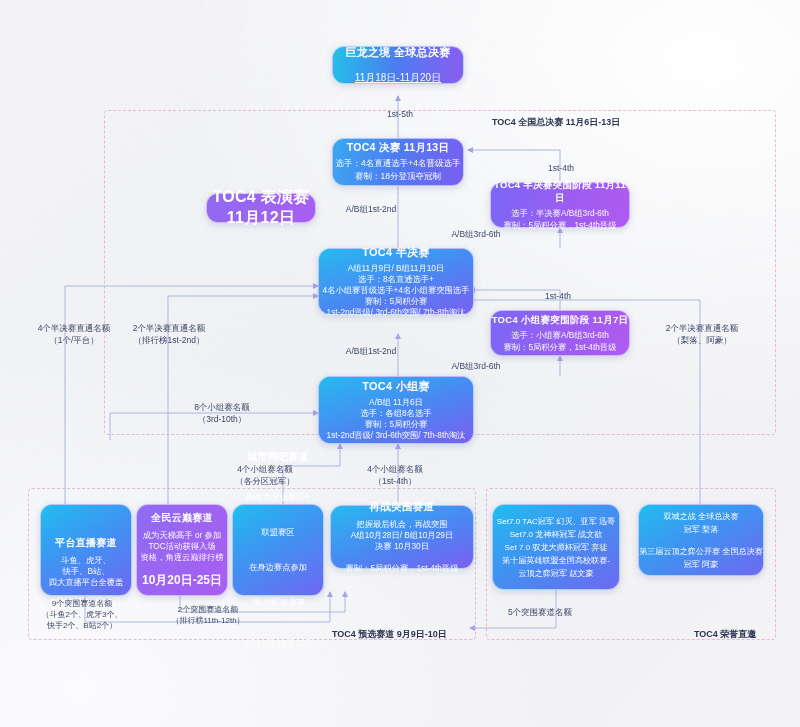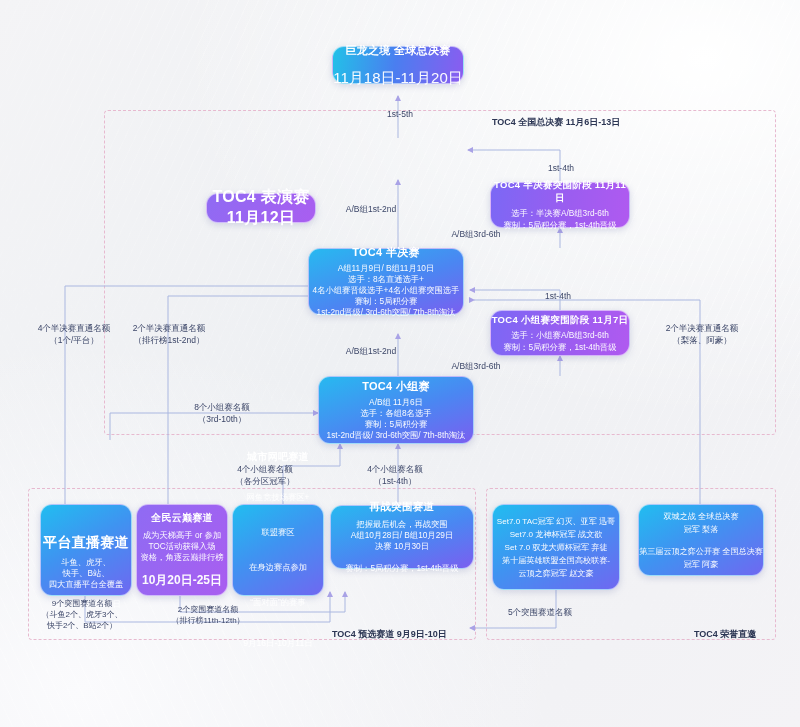--- a/index.html
+++ b/index.html
@@ -100,35 +100,40 @@
       <path d="M85,596 L85,622 L330,622 L330,592" marker-end="url(#ar)"></path>
 
       <path d="M180,596 L180,612 L345,612 L345,592" marker-end="url(#ar)"></path>
 
       <path d="M556,590 L556,628 L470,628" marker-end="url(#ar)"></path>
     </g>
   </svg>
 
   <div class="box g-final" style="left:332px;top:46px;width:132px;height:38px;">
     <div class="ttl" style="font-size:11px;">巨龙之境 全球总决赛</div>
-    <div class="ln" style="font-size:15px;margin-top:11px;">11月18日-11月20日</div>
-  </div>
-
+    <div class="ln" style="font-size:10px;margin-top:11px;text-decoration:underline;">11月18日-11月20日</div>
+  </div>
+
+  <div class="box g-blue" style="left:332px;top:138px;width:132px;height:48px;">
+    <div class="ttl" style="font-size:10.5px;">TOC4 决赛 11月13日</div>
+    <div class="ln" style="font-size:8.5px;margin-top:3px;">选手：4名直通选手+4名晋级选手</div>
+    <div class="ln" style="font-size:8.5px;margin-top:1px;">赛制：18分登顶夺冠制</div>
+  </div>
 
   <div class="box g-violet" style="left:206px;top:193px;width:110px;height:30px;">
     <div class="ttl" style="font-size:16px;">TOC4 表演赛 11月12日</div>
   </div>
 
   <div class="box g-purple" style="left:490px;top:182px;width:140px;height:46px;">
     <div class="ttl" style="font-size:9.5px;">TOC4 半决赛突围阶段 11月11日</div>
     <div class="ln" style="font-size:8.3px;margin-top:3px;">选手：半决赛A/B组3rd-6th</div>
     <div class="ln" style="font-size:8.3px;margin-top:1px;">赛制：5局积分赛，1st-4th晋级</div>
   </div>
 
-  <div class="box g-cyan" style="left:308px;top:248px;width:156px;height:67px;">
+  <div class="box g-cyan" style="left:318px;top:248px;width:156px;height:67px;">
     <div class="ttl" style="font-size:11px;">TOC4 半决赛</div>
     <div class="ln" style="font-size:8.3px;margin-top:3px;">A组11月9日/ B组11月10日</div>
     <div class="ln" style="font-size:8.3px;">选手：8名直通选手+</div>
     <div class="ln" style="font-size:8.3px;">4名小组赛晋级选手+4名小组赛突围选手</div>
     <div class="ln" style="font-size:8.3px;">赛制：5局积分赛</div>
     <div class="ln" style="font-size:8.3px;">1st-2nd晋级/ 3rd-6th突围/ 7th-8th淘汰</div>
   </div>
 
   <div class="box g-purple" style="left:490px;top:310px;width:140px;height:46px;">
     <div class="ttl" style="font-size:9.5px;">TOC4 小组赛突围阶段 11月7日</div>
@@ -138,21 +143,21 @@
 
   <div class="box g-cyan" style="left:318px;top:376px;width:156px;height:68px;">
     <div class="ttl" style="font-size:11px;">TOC4 小组赛</div>
     <div class="ln" style="font-size:8.3px;margin-top:3px;">A/B组 11月6日</div>
     <div class="ln" style="font-size:8.3px;">选手：各组8名选手</div>
     <div class="ln" style="font-size:8.3px;">赛制：5局积分赛</div>
     <div class="ln" style="font-size:8.3px;">1st-2nd晋级/ 3rd-6th突围/ 7th-8th淘汰</div>
   </div>
 
   <div class="box g-teal" style="left:40px;top:504px;width:92px;height:92px;">
-    <div class="ttl" style="font-size:14px;margin-top:44px;">平台直播赛道</div>
+    <div class="ttl" style="font-size:10px;margin-top:44px;">平台直播赛道</div>
     <div class="ln" style="font-size:8.3px;margin-top:5px;">斗鱼、虎牙、</div>
     <div class="ln" style="font-size:8.3px;">快手、B站、</div>
     <div class="ln" style="font-size:8.3px;">四大直播平台全覆盖</div>
     <div class="ln" style="font-size:8.5px;margin-top:9px;">9月29日-10月16日</div>
   </div>
 
   <div class="box g-violet" style="left:136px;top:504px;width:92px;height:92px;">
     <div class="ttl" style="font-size:10px;">全民云巅赛道</div>
     <div class="ln" style="font-size:8.3px;margin-top:5px;">成为天梯高手 or 参加</div>
     <div class="ln" style="font-size:8.3px;">TOC活动获得入场</div>

